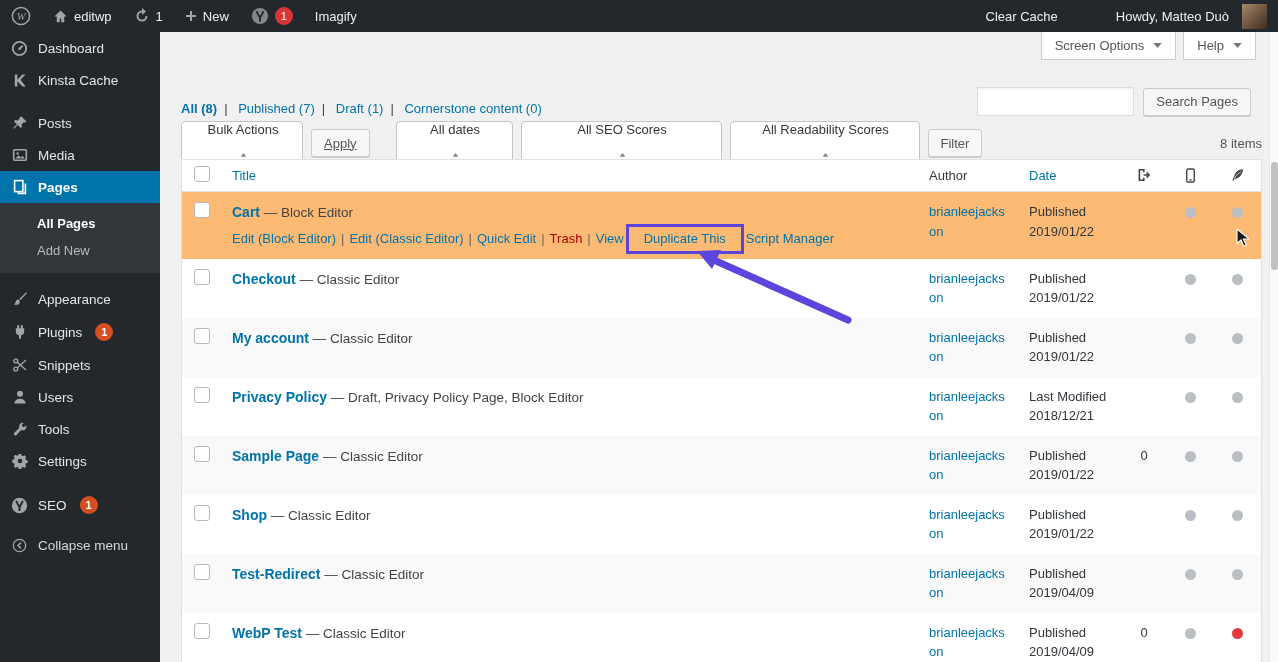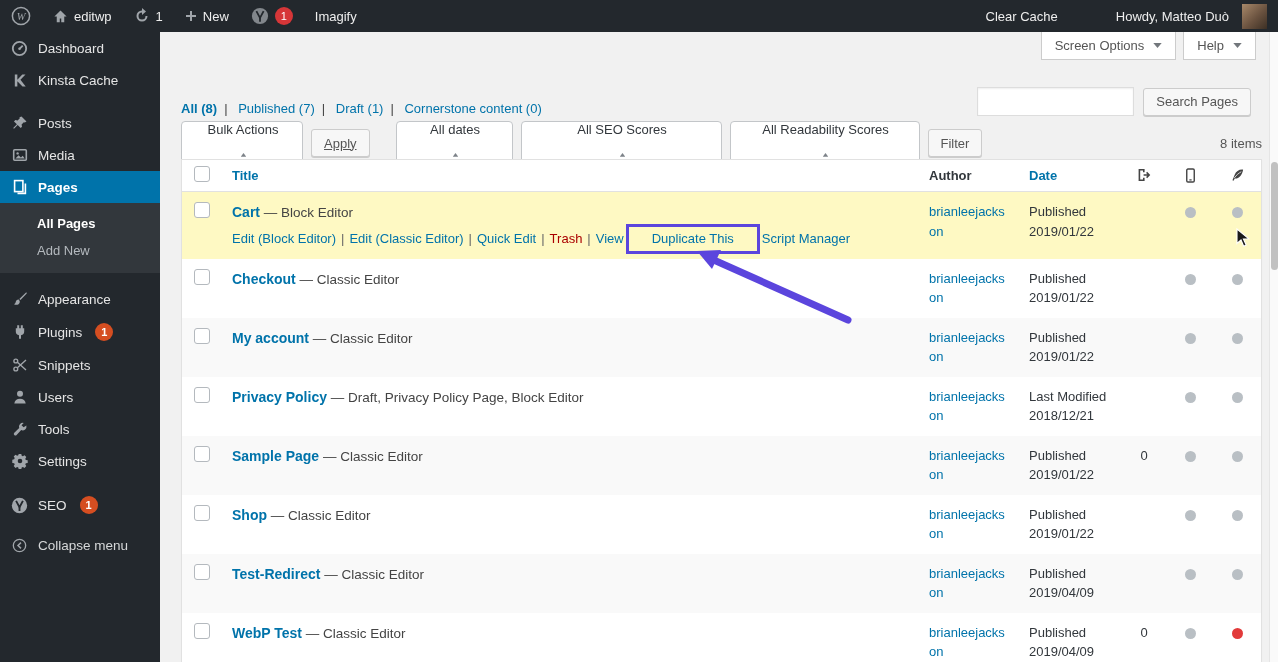--- a/index.html
+++ b/index.html
@@ -55,40 +55,40 @@
   .tablenav { position:absolute; top:89px; left:21px; right:16px; display:flex; align-items:center; gap:8px; }
   .select { display:inline-flex; align-items:center; justify-content:space-between; gap:6px; background:#fff; border:1px solid #c3c6c9; border-radius:4px; height:44px; padding:0 7px 0 9px; color:#32373c; cursor:pointer; white-space:nowrap; overflow:hidden;flex-direction:column; }
   .select .sel-caret { color:#7c8288; display:flex; flex:none; }
   .w-bulk { width:122px; } .w-dates { width:117px; } .w-seo { width:201px; } .w-read { width:190px; }
   .apply-gap { margin-right:18px;text-decoration:underline; }
   .items-count { margin-left:auto; color:#555; }
 
   
   .table-wrap { position:absolute; top:127px; left:21px; right:16px; background:#fff; border:1px solid #e1e1e1; box-shadow:0 1px 1px rgba(0,0,0,.04); }
   table { width:100%; border-collapse:collapse; table-layout:fixed; font-size:13px; }
-  thead th { padding:6px 10px; border-bottom:1px solid #e1e1e1; text-align:left; font-weight:700; color:#32373c;margin-top:41px; }
+  thead th { padding:6px 10px; border-bottom:1px solid #e1e1e1; text-align:left; font-weight:400; color:#32373c;margin-top:41px; }
   thead th a { color:#0073aa; text-decoration:none; cursor:pointer; }
   tbody td { padding:10px; vertical-align:top; color:#32373c; line-height:1.5; }
   tbody tr:nth-child(odd) { background:#f9f9f9; }
-  tbody tr.hovered { background:#fef9c3; }
+  tbody tr.hovered { background:#fdba74; }
   .col-cb-cell { padding-left:12px !important; }
   .col-icon-cell { text-align:center !important; }
   .cb { width:16px; height:16px; border:1px solid #b4b9be; border-radius:3px; background:#fff; display:inline-block; cursor:pointer; }
   .hicon { color:#444; display:inline-flex; vertical-align:-2px; }
   .row-title-link { color:#0073aa; font-weight:700; font-size:14px; text-decoration:none; cursor:pointer; line-height:1.5; }
   .suffix { color:#444; font-size:13.5px; }
   .author-link { color:#0073aa; text-decoration:none; cursor:pointer; }
   .col-author-cell { word-break:break-all; }
   .col-date-cell { padding-right:4px !important; }
   .status-line, .date-line { display:block; }
   .row-actions { margin-top:6px; font-size:13px; color:#444; white-space:nowrap; }
   .row-actions a { color:#0073aa; text-decoration:none; cursor:pointer; }
   .row-actions a.trash { color:#a00; }
   .row-actions .sep { color:#666; margin:0 5px; }
-  .dup-box { display:inline-block; border:3px solid #5b45dd; border-radius:0; padding:2px 23px; margin:-6px 2px; background:transparent; position:relative; }
+  .dup-box { display:inline-block; border:3px solid #5b45dd; border-radius:0; padding:2px 15px; margin:-6px 2px; background:transparent; position:relative; }
   .dot { width:11px; height:11px; border-radius:50%; background:#b9bfc4; display:inline-block; margin-top:5px; }
   .dot[data-value="red"] { background:#e23a3a; }
   .count-cell { color:#32373c; }
 
   
   .annot-layer { position:absolute; left:0; top:0; width:1278px; height:662px; pointer-events:none; z-index:40; }
   .cursor { position:absolute; left:1236px; top:228px; z-index:70; pointer-events:none; }
   .scrollbar { position:absolute; right:0; top:32px; width:9px; height:630px; background:#fafafa; border-left:1px solid #e5e5e5; z-index:60; }
   .scrollbar-thumb { position:absolute; top:130px; left:1px; width:7px; height:108px; background:#c1c1c1; border-radius:4px; cursor:pointer; }
 </style>

